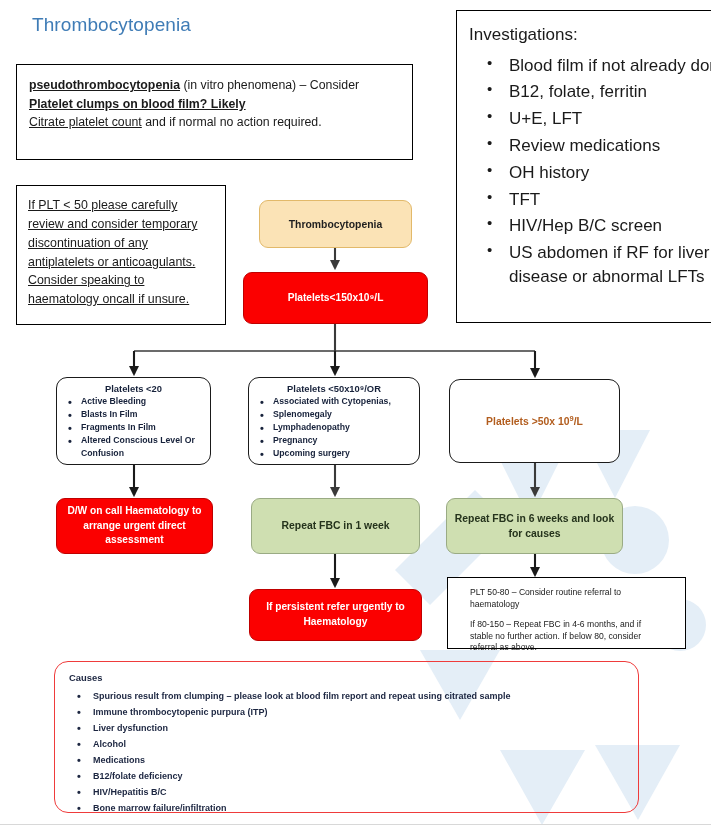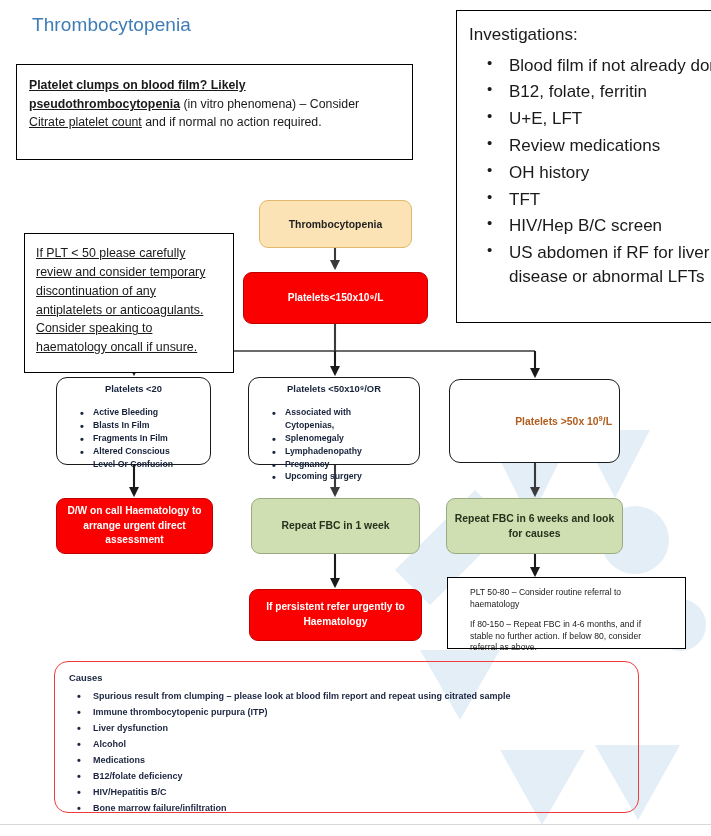--- a/index.html
+++ b/index.html
@@ -62,22 +62,22 @@
     color: #1a1a1a;
     line-height: 1.52;
   }
   .note-box .u { text-decoration: underline; }
   .note-box b { font-weight: bold; }
 
   #pseudo-box { left: 16px; top: 64px; width: 397px; height: 96px; padding: 11px 12px; }
   #pseudo-box .line { display: block; }
 
   #plt50-box {
-    left: 24px; top: 185px; width: 210px; height: 140px;
-    font-size: 12.4px; line-height: 1.52; padding: 10px 11px; margin-top: 48px;
+    left: 16px; top: 185px; width: 210px; height: 140px;
+    font-size: 12.4px; line-height: 1.52; padding: 10px 11px;
   }
 
   #investigations-box {
     left: 456px; top: 10px; width: 288px; height: 313px;
     padding: 12px 10px; font-size: 17px; line-height: 1.45;
   }
   #investigations-box .inv-head { margin: 0 0 6px 2px; }
   #investigations-box ul {
     margin: 0; padding: 0 0 0 18px; list-style: none;
   }
@@ -151,37 +151,37 @@
     z-index: 3;
     box-sizing: border-box;
   }
   .crit-title {
     text-align: center;
     font-weight: bold;
     font-size: 9.4px;
     margin-bottom: 1px;
     color: #16213a;
   }
-  .crit-box ul { margin: 12px; padding: 0; list-style: none; }
+  .crit-box ul { margin: 0; padding: 0; list-style: none; }
   .crit-box li {
     position: relative;
     padding-left: 17px;
     line-height: 1.48;
     font-weight: bold;
   }
   .crit-box li:before {
     content: "\2022";
     position: absolute; left: 4px; top: -1px;
     font-size: 11px;
   }
 
   #crit-lt20   { left: 56px;  top: 377px; width: 155px; height: 88px; }
   #crit-lt50   { left: 248px; top: 377px; width: 172px; height: 88px; }
   #box-gt50    { left: 449px; top: 379px; width: 171px; height: 84px;
-                 display: flex; align-items: center; justify-content: flex-end; }
+                 display: flex; align-items: center; justify-content: center; }
   #box-gt50 .gt50-text {
     font-size: 10.4px; font-weight: bold; color: #b25d1e; text-align: center;
   }
   .sup { font-size: 0.72em; vertical-align: super; }
 
   
   #causes-box {
     left: 54px; top: 661px; width: 585px; height: 152px;
     border: 1.6px solid #ef3b3b;
     border-radius: 14px;
@@ -247,22 +247,22 @@
     <line x1="535" y1="463" x2="535" y2="495" stroke="#3a3a3a" stroke-width="2.1" marker-end="url(#arrow)"></line>
 
     <line x1="335" y1="554" x2="335" y2="586" stroke="#1a1a1a" stroke-width="2.1" marker-end="url(#arrowdark)"></line>
 
     <line x1="535" y1="554" x2="535" y2="575" stroke="#1a1a1a" stroke-width="2.1" marker-end="url(#arrowdark)"></line>
   </svg>
 
   <div class="abs" id="doc-title">Thrombocytopenia</div>
 
   <div class="abs note-box" id="pseudo-box">
+    <span class="line"><b class="u">pseudothrombocytopenia</b><span> (in vitro phenomena) – Consider</span></span>
     <span class="line"><b class="u">Platelet clumps on blood film? Likely</b></span>
-    <span class="line"><b class="u">pseudothrombocytopenia</b><span> (in vitro phenomena) – Consider</span></span>
     <span class="line"><span class="u">Citrate platelet count</span><span> and if normal no action required.</span></span>
   </div>
 
   <div class="abs note-box" id="plt50-box">
     <span class="u">If PLT &lt; 50 please carefully review and consider temporary discontinuation of any antiplatelets or anticoagulants. Consider speaking to haematology oncall if unsure.</span>
   </div>
 
   <div class="abs note-box" id="investigations-box">
     <div class="inv-head">Investigations:</div>
     <ul>

